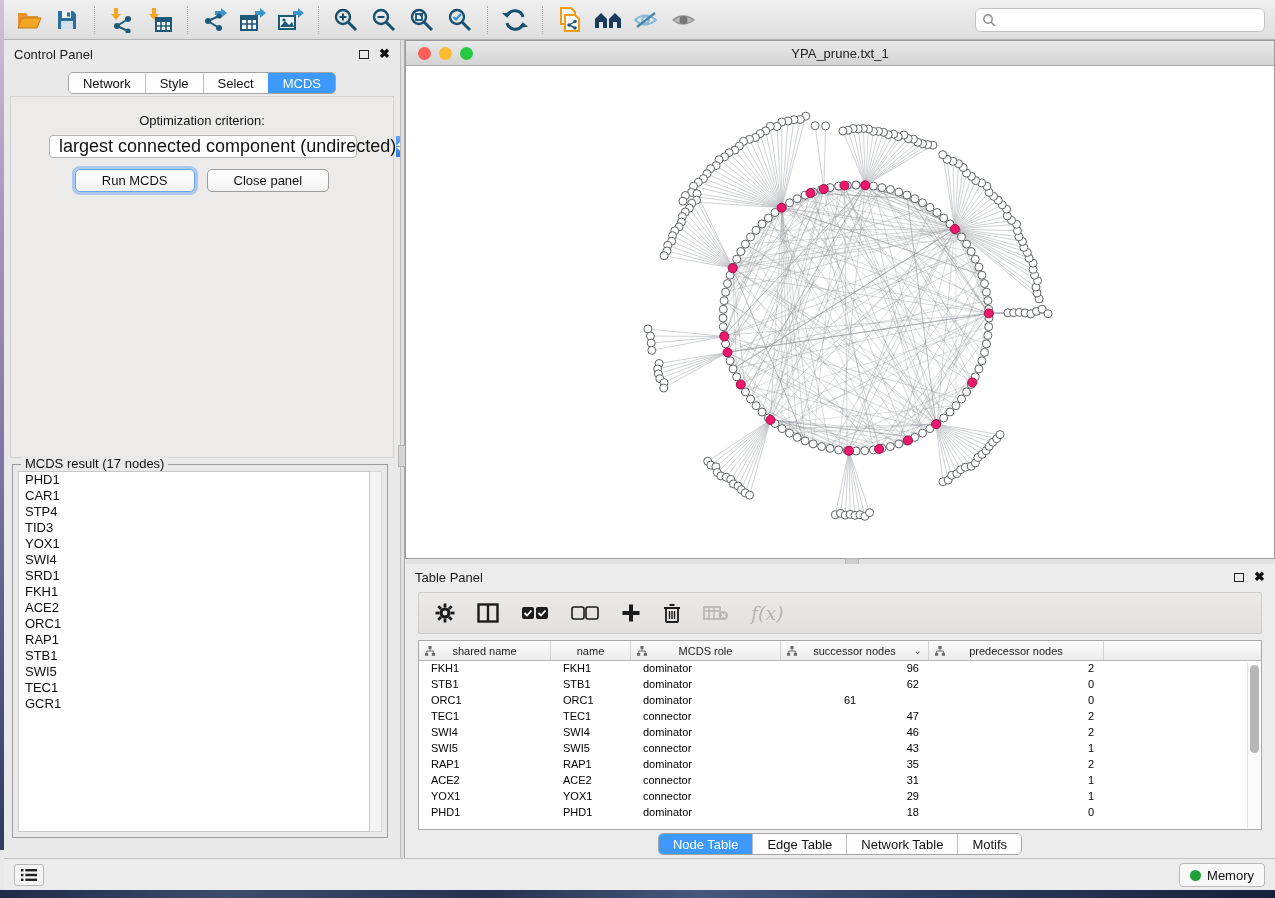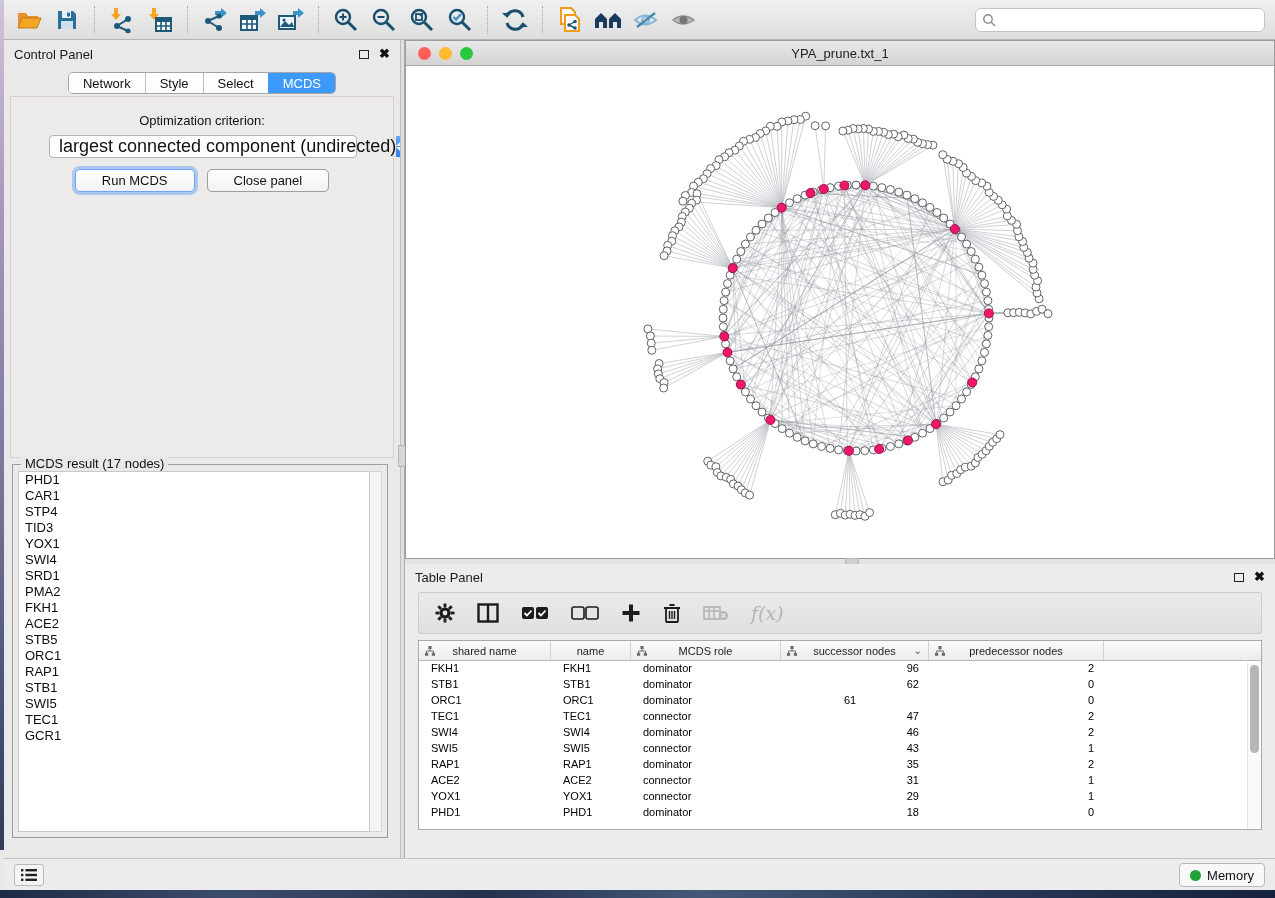--- a/index.html
+++ b/index.html
@@ -300,24 +300,22 @@
   <div id="mcds-fieldset">
     <span id="mcds-legend">MCDS result (17 nodes)</span>
     <div id="mcds-list">
         <div class="li">PHD1</div>
         <div class="li">CAR1</div>
         <div class="li">STP4</div>
         <div class="li">TID3</div>
         <div class="li">YOX1</div>
         <div class="li">SWI4</div>
         <div class="li">SRD1</div>
-        <div class="li">PMA2</div>
         <div class="li">FKH1</div>
         <div class="li">ACE2</div>
-        <div class="li">STB5</div>
         <div class="li">ORC1</div>
         <div class="li">RAP1</div>
         <div class="li">STB1</div>
         <div class="li">SWI5</div>
         <div class="li">TEC1</div>
         <div class="li">GCR1</div>
       </div>
     <div id="mcds-scroll"></div>
   </div>
 </div>
@@ -1143,20 +1141,28 @@
           <div class="ncell left" style="width: 150px;">dominator</div>
           <div class="ncell right" style="width: 148px;">18</div>
           <div class="ncell right" style="width: 175px;">0</div>
         </div>
       </div>
     <div id="nt-scrollbar">
       <div id="nt-thumb"></div>
     </div>
   </div>
 
+  <div id="tp-tabs-wrap">
+      <div class="seg-tabs" id="tp-tabs">
+        <span class="seg-tab active">Node Table</span>
+        <span class="seg-tab">Edge Table</span>
+        <span class="seg-tab">Network Table</span>
+        <span class="seg-tab">Motifs</span>
+      </div>
+    </div>
 </div>
 
 <div id="status-bar" class="abs">
   <div id="status-list-btn">
     <svg width="16" height="12" viewBox="0 0 16 12">
       <rect x="0" y="0" width="2.4" height="2.4" fill="#222"></rect>
         <rect x="0" y="4.8" width="2.4" height="2.4" fill="#222"></rect>
         <rect x="0" y="9.6" width="2.4" height="2.4" fill="#222"></rect>
       <rect x="4.4" y="0" width="11.6" height="2.4" fill="#222"></rect>
         <rect x="4.4" y="4.8" width="11.6" height="2.4" fill="#222"></rect>

